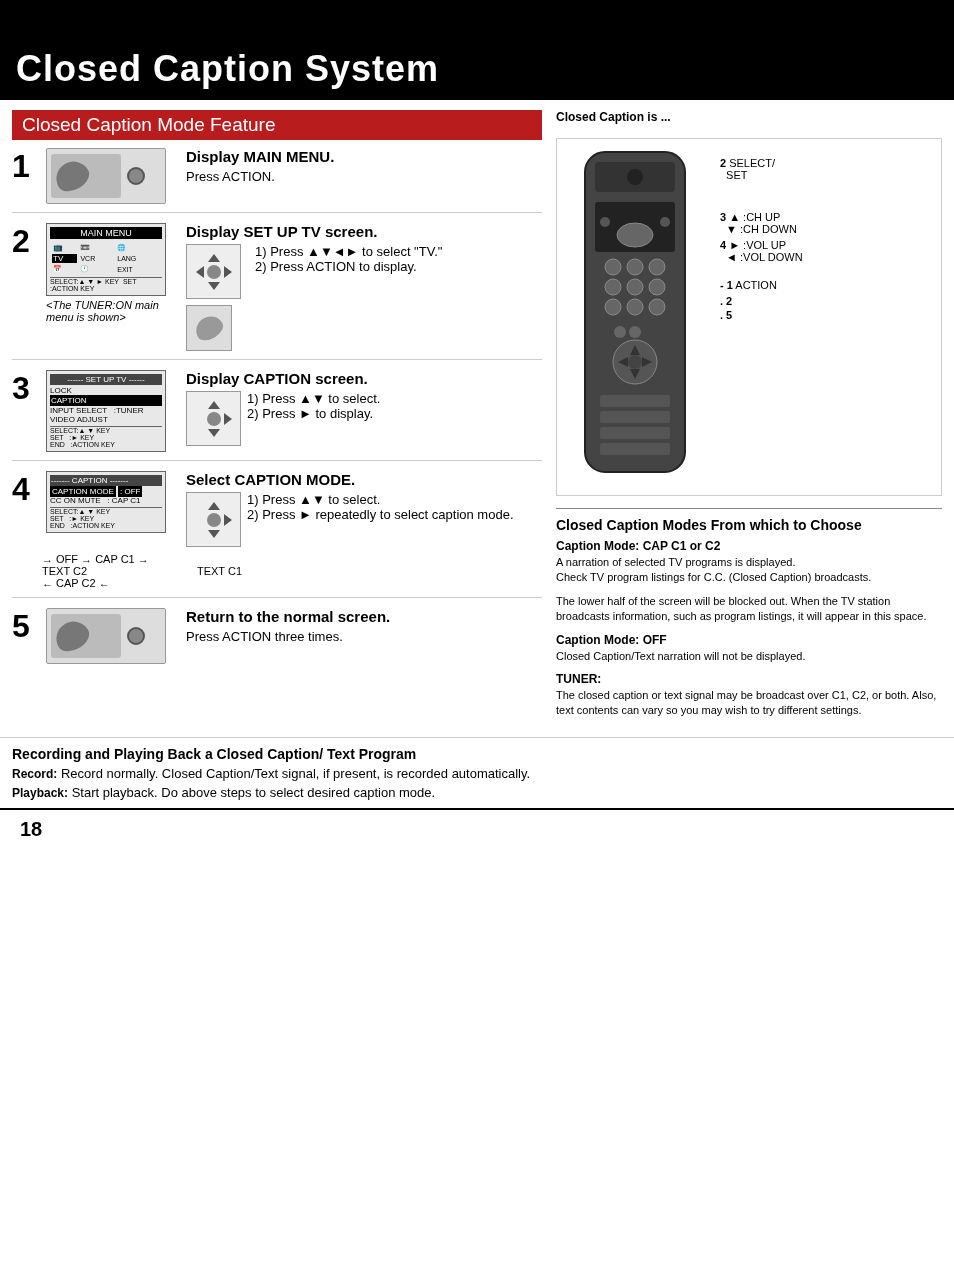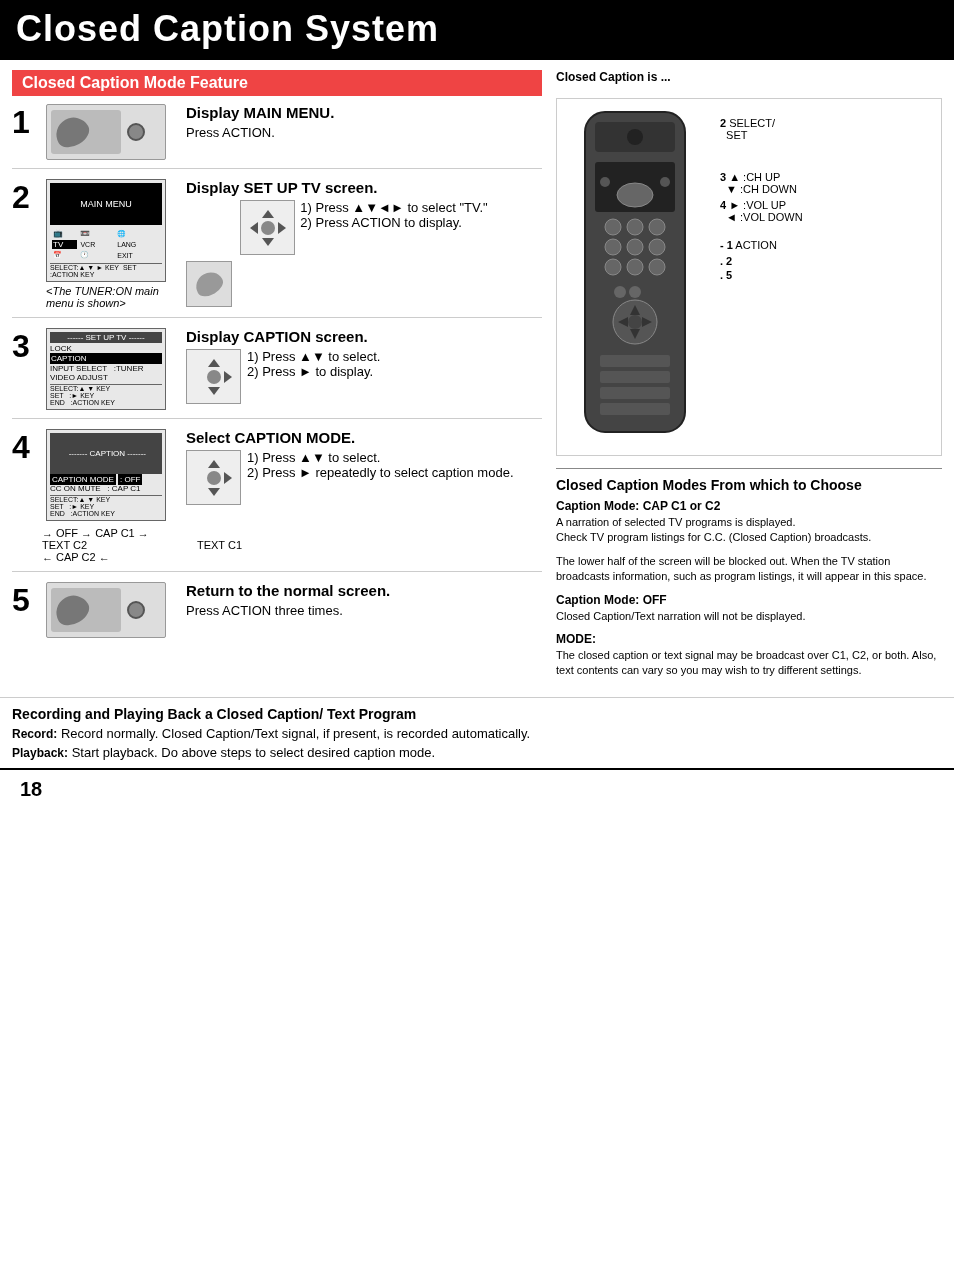--- a/index.html
+++ b/index.html
@@ -15,20 +15,21 @@
     
     .page-header {
       background: #000;
       padding: 8px 16px 10px 16px;
     }
     .page-header h1 {
       color: #fff;
       font-size: 36px;
       font-weight: 900;
       letter-spacing: 1px;
+      margin-top: 40px;
     }
 
     
     .main-content {
       display: flex;
       padding: 10px 12px;
       gap: 14px;
     }
 
     
@@ -37,24 +38,24 @@
       flex-shrink: 0;
     }
 
     
     .right-col {
       flex: 1;
     }
 
     
     .section-header {
-      background: #ef4444;
+      background: #b91c1c;
       color: #fff;
-      font-weight: bold;
-      font-size: 16px;
+      font-weight: normal;
+      font-size: 19px;
       padding: 4px 10px;
       margin-bottom: 8px;
     }
 
     
     .step {
       display: flex;
       align-items: flex-start;
       margin-bottom: 10px;
       border-bottom: 1px solid #ccc;
@@ -89,21 +90,21 @@
       background: #e8e8e8;
       padding: 3px;
       width: 120px;
       font-size: 9px;
     }
     .menu-screen .menu-title {
       background: #000;
       color: #fff;
       text-align: center;
       font-size: 9px;
-      padding: 16px;
+      padding: 1px;
       margin-bottom: 2px;
     }
     .menu-screen table {
       width: 100%;
     }
     .menu-screen td {
       font-size: 8px;
       padding: 0 1px;
     }
     .menu-screen .highlighted {
@@ -292,21 +293,21 @@
           </tbody>
             </table>
           <div class="bottom-bar">
             SELECT:▲ ▼ ► KEY&nbsp;&nbsp;SET :ACTION KEY
           </div>
         </div>
         <div class="sub-note">&lt;The TUNER:ON main menu is shown&gt;</div>
       </div>
       <div class="step-text">
         <div class="step-title">Display <strong>SET UP TV screen.</strong></div>
-        <div style="display:flex; gap:5px; align-items:flex-start;justify-content:center;">
+        <div style="display:flex; gap:14px; align-items:flex-start;">
           <div class="arrow-btn-box">
             <div class="arrow-cross">
               <div class="arrow arrow-up"></div>
               <div class="arrow arrow-down"></div>
               <div class="arrow arrow-left"></div>
               <div class="arrow arrow-right"></div>
               <div class="center-circle"></div>
             </div>
           </div>
           <div>
@@ -351,21 +352,21 @@
           </div>
         </div>
       </div>
     </div>
 
     <div class="step" style="flex-direction:column;">
       <div style="display:flex; align-items:flex-start;">
         <div class="step-number">4</div>
         <div class="step-image">
           <div class="menu-screen">
-            <div style="background:#444; color:#fff; font-size:8px; text-align:right; padding:16px;">------- CAPTION -------</div>
+            <div style="background:#444; color:#fff; font-size:8px; text-align:left; padding:1px;">------- CAPTION -------</div>
             <div style="font-size:8px; margin-top:1px;">
               <span style="background:#000; color:#fff; padding:1px 2px;">CAPTION MODE</span> <span style="background:#000; color:#fff; padding:1px 2px;">: OFF</span>
             </div>
             <div style="font-size:8px;">CC ON MUTE &nbsp;&nbsp;: CAP C1</div>
             <div class="bottom-bar" style="font-size:7px; margin-top:2px;">SELECT:▲ ▼ KEY<br>SET &nbsp;&nbsp;:► KEY<br>END &nbsp;&nbsp;:ACTION KEY</div>
           </div>
         </div>
         <div class="step-text">
           <div class="step-title">Select <strong>CAPTION MODE.</strong></div>
           <div style="display:flex; gap:6px; align-items:flex-start;">
@@ -503,21 +504,21 @@
 
       <div class="cc-mode-body">
         The lower half of the screen will be blocked out. When the TV station broadcasts information, such as program listings, it will appear in this space.
       </div>
 
       <div class="cc-mode-subtitle">Caption Mode: OFF</div>
       <div class="cc-mode-body">
         Closed Caption/Text narration will not be displayed.
       </div>
 
-      <div class="cc-mode-subtitle">MODE:</div>
+      <div class="cc-mode-subtitle">TUNER:</div>
       <div class="cc-mode-body">
         The closed caption or text signal may be broadcast over C1, C2, or both. Also, text contents can vary so you may wish to try different settings.
       </div>
     </div>
 
   </div>
 
 </div>
 
 <div class="bottom-section">

